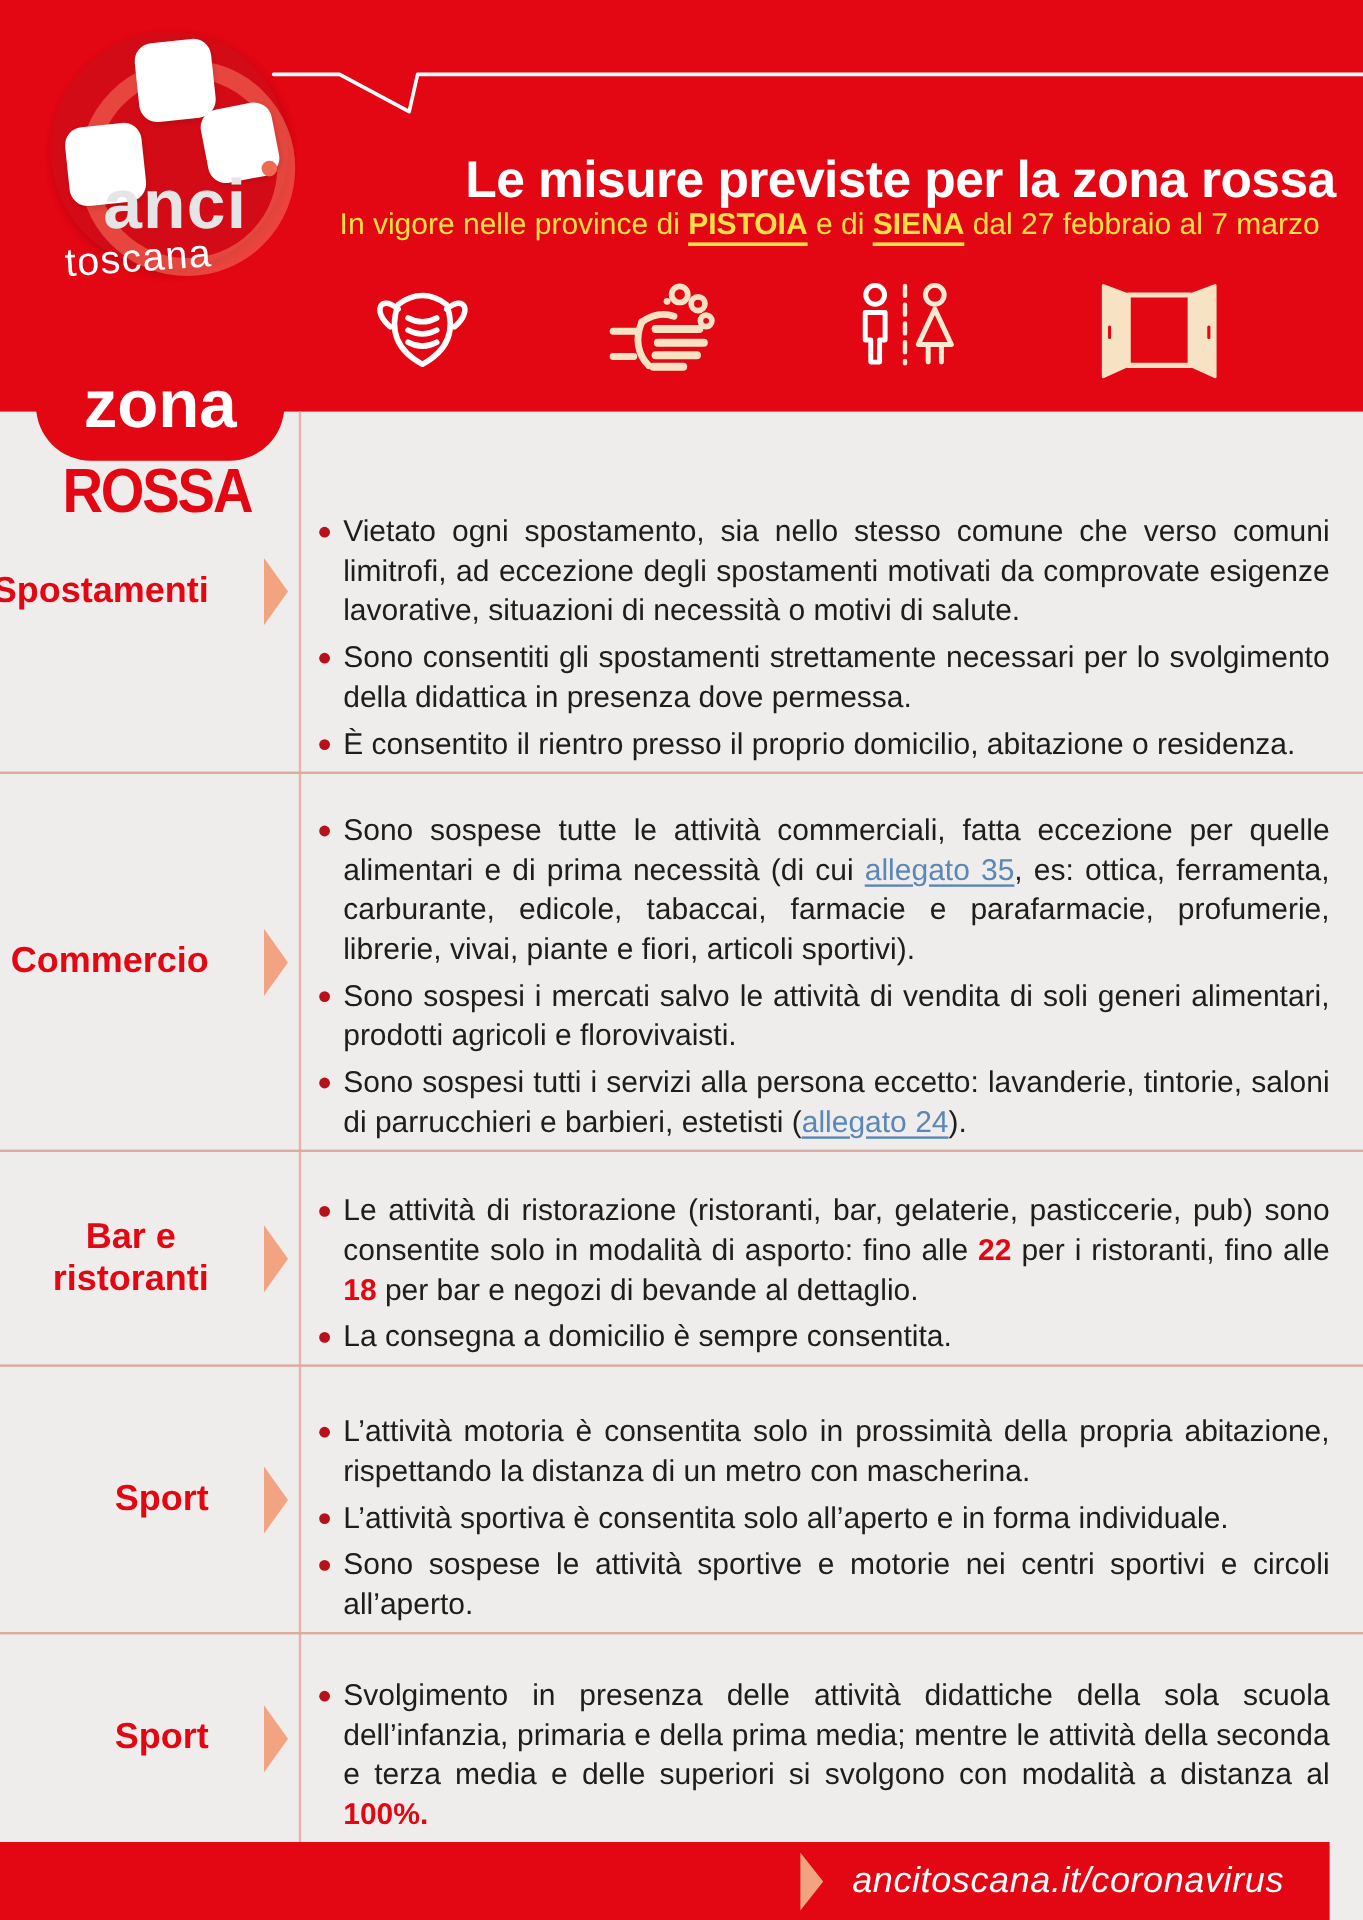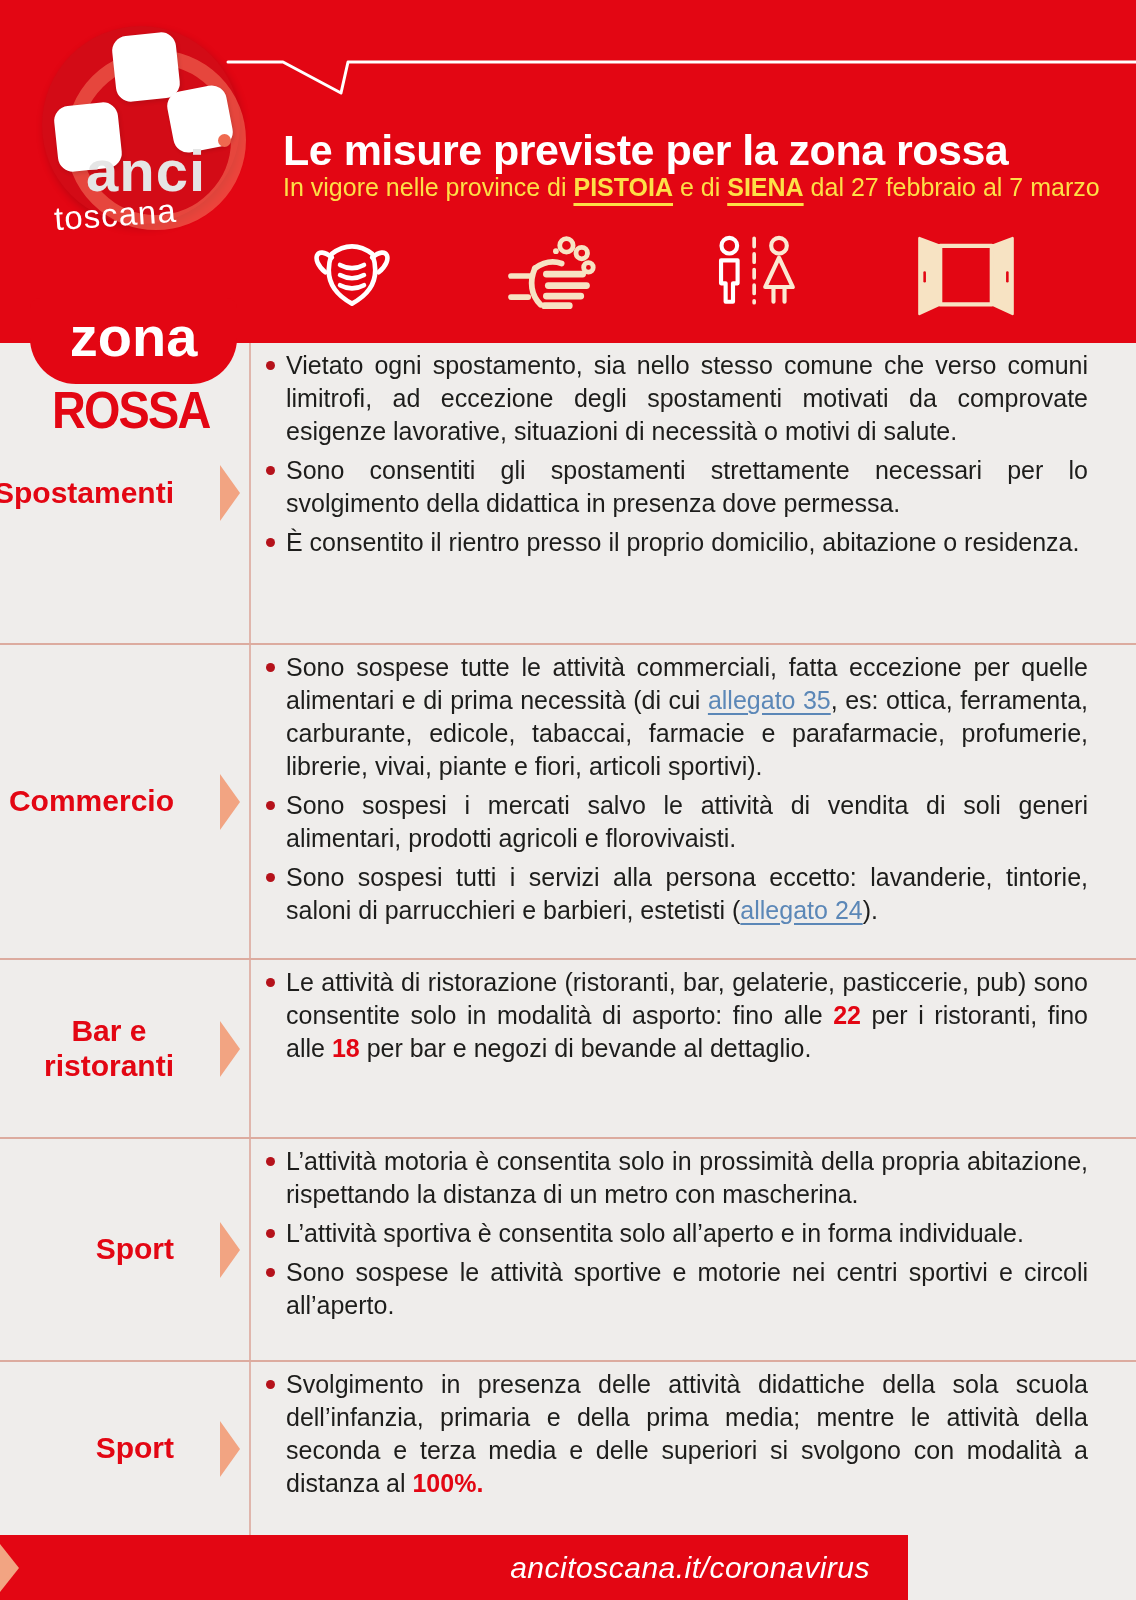--- a/index.html
+++ b/index.html
@@ -16,21 +16,21 @@
   html,body{margin:0;padding:0;background:#888;}
   .poster{
     position:relative;width:1136px;height:1600px;margin:0 auto;
     background:var(--bg);overflow:hidden;
     font-family:"Liberation Sans",sans-serif;
   }
   
   .hdr{position:absolute;left:0;top:0;width:1136px;height:343px;background:var(--red);}
   .speech-line{position:absolute;left:0;top:0;}
   .hdr-title{position:absolute;left:283px;top:98px;width:830px;color:#fff;
-    font-size:43px;font-weight:700;letter-spacing:-0.5px;line-height:1.1;}
+    font-size:43px;font-weight:700;letter-spacing:-0.5px;line-height:1.1;text-align:right;}
   .hdr-sub{position:absolute;left:283px;top:172px;width:830px;color:#fde047;
     font-size:25px;font-weight:400;line-height:1.25;}
   .hdr-sub .sub-b{font-weight:700;text-decoration:underline;text-decoration-thickness:3px;text-underline-offset:7px;}
   .icons-row{position:absolute;left:306px;top:228px;width:716px;height:95px;
     display:flex;justify-content:space-between;align-items:center;}
   .icons-row .ic{flex:none;display:block;}
   
   .logo{position:absolute;left:40px;top:24px;width:204px;height:214px;}
   .logo-circle{position:absolute;left:2px;top:2px;width:198px;height:198px;border-radius:50%;
     background:var(--red-dark);box-shadow:2px 4px 8px rgba(0,0,0,0.18);}
@@ -59,30 +59,30 @@
   .section:nth-child(1){height:300px;}
   .section:nth-child(2){height:315px;}
   .section:nth-child(3){height:179px;}
   .section:nth-child(4){height:223px;}
   .section:nth-child(5){height:175px;}
   .label-cell{width:250px;flex:none;display:flex;align-items:center;justify-content:flex-end;}
   .label-box{display:flex;align-items:center;margin-right:10px;gap:36px;}
   .label-text{color:var(--red);font-size:30px;font-weight:700;text-align:center;line-height:1.15;}
   .arrow{width:0;height:0;border-top:28px solid transparent;border-bottom:28px solid transparent;
     border-left:20px solid var(--salmon);margin-left:10px;flex:none;}
-  .content-cell{flex:1;display:flex;align-items:flex-start;padding-right:48px;box-sizing:border-box;}
+  .content-cell{flex:1;display:flex;align-items:flex-end;padding-right:28px;box-sizing:border-box;}
   .bullets{list-style:none;margin:0;padding:0 0 0 6px;width:100%;}
   .bullets li{display:flex;margin:6px 0;}
   .bullet-dot{width:9px;height:9px;border-radius:50%;background:var(--bullet);margin:12px 11px 0 10px;flex:none;}
   .bullet-text{margin:0;flex:1;text-align:justify;font-size:25px;line-height:33px;color:var(--ink);}
   .seg-strong{color:var(--red);font-weight:700;}
   .seg-link{color:var(--link);text-decoration:underline;text-underline-offset:4px;cursor:pointer;}
   
-  .footer{position:absolute;left:0;top:1535px;width:908px;height:65px;background:var(--red);
-    display:flex;align-items:center;justify-content:space-between;box-sizing:border-box;padding-right:38px;}
+  .footer{position:absolute;left:0;top:1535px;width:1108px;height:65px;background:var(--red);
+    display:flex;align-items:center;justify-content:flex-end;box-sizing:border-box;padding-right:38px;}
   .footer-arrow{width:0;height:0;border-top:24px solid transparent;border-bottom:24px solid transparent;
     border-left:19px solid var(--salmon);margin-right:24px;flex:none;}
   .footer-url{color:#fff;font-size:30px;font-style:italic;font-weight:400;letter-spacing:0.5px;}
 </style>
 </head>
 <body>
 
 <div class="poster">
 
   <header class="hdr">
@@ -209,20 +209,24 @@
             <span class="label-text">Bar e<br>ristoranti</span>
             <span class="arrow"></span>
           </div>
         </div>
         <div class="content-cell">
           <ul class="bullets">
             <li>
               <span class="bullet-dot"></span>
               <p class="bullet-text"><span class="">Le attività di ristorazione (ristoranti, bar, gelaterie, pasticcerie, pub) sono consentite solo in modalità di asporto: fino alle </span><span class="seg-strong">22</span><span class=""> per i ristoranti, fino alle </span><span class="seg-strong">18</span><span class=""> per bar e negozi di bevande al dettaglio.</span></p>
             </li>
+            <li>
+              <span class="bullet-dot"></span>
+              <p class="bullet-text"><span class="">La consegna a domicilio è sempre consentita.</span></p>
+            </li>
           </ul>
         </div>
       </section>
       <section class="section">
         <div class="label-cell">
           <div class="label-box">
             <span class="label-text">Sport</span>
             <span class="arrow"></span>
           </div>
         </div>

